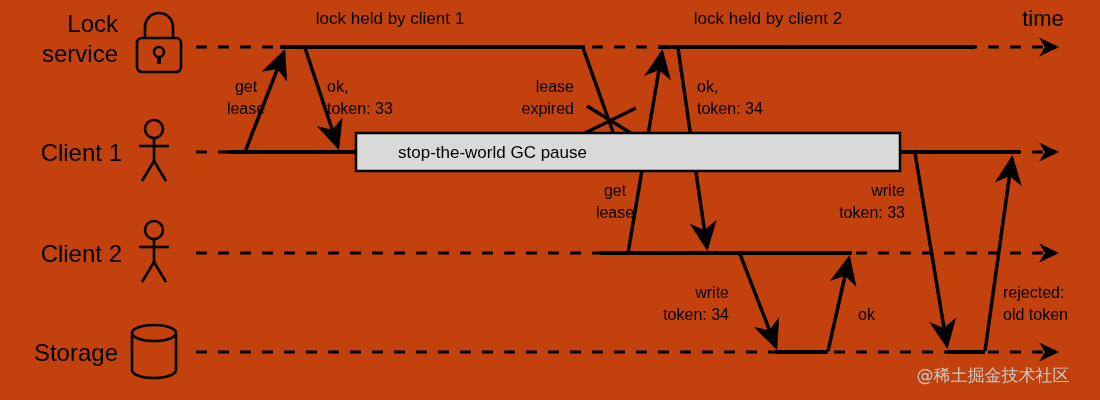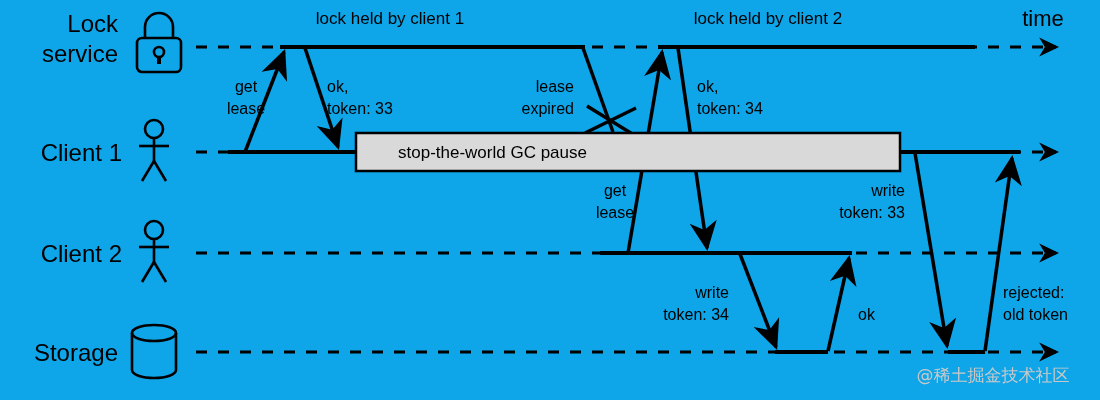--- a/index.html
+++ b/index.html
@@ -1,21 +1,21 @@
 <!DOCTYPE html>
 <html><head>
 <meta charset="utf-8">
 <style>
   html,body{margin:0;padding:0;background:#ffffff;}
   body{
     width:1100px;height:400px;
     font-family:"Liberation Sans","DejaVu Sans",sans-serif;
     overflow:hidden;
   }
-  #diagram-root{position:relative;width:1100px;height:400px;background:#0ea5e9;}
+  #diagram-root{position:relative;width:1100px;height:400px;background:#c2410c;}
   svg.layer{position:absolute;top:0;left:0;width:1100px;height:400px;}
   text{font-family:"Liberation Sans","DejaVu Sans",sans-serif;fill:#000;}
   .lane-label{font-size:24px;}
   .phase-label{font-size:17px;}
   .msg-label{font-size:16px;}
   .time-label{font-size:22px;}
   .box-label{font-size:17px;}
   .watermark{font-size:17px;fill:#c9c9c9;font-family:"DejaVu Sans",sans-serif;}
   .solidline{stroke:#000;stroke-width:4;fill:none;stroke-linecap:butt;}
   .dashline{stroke:#000;stroke-width:3;fill:none;stroke-dasharray:11 11;}

